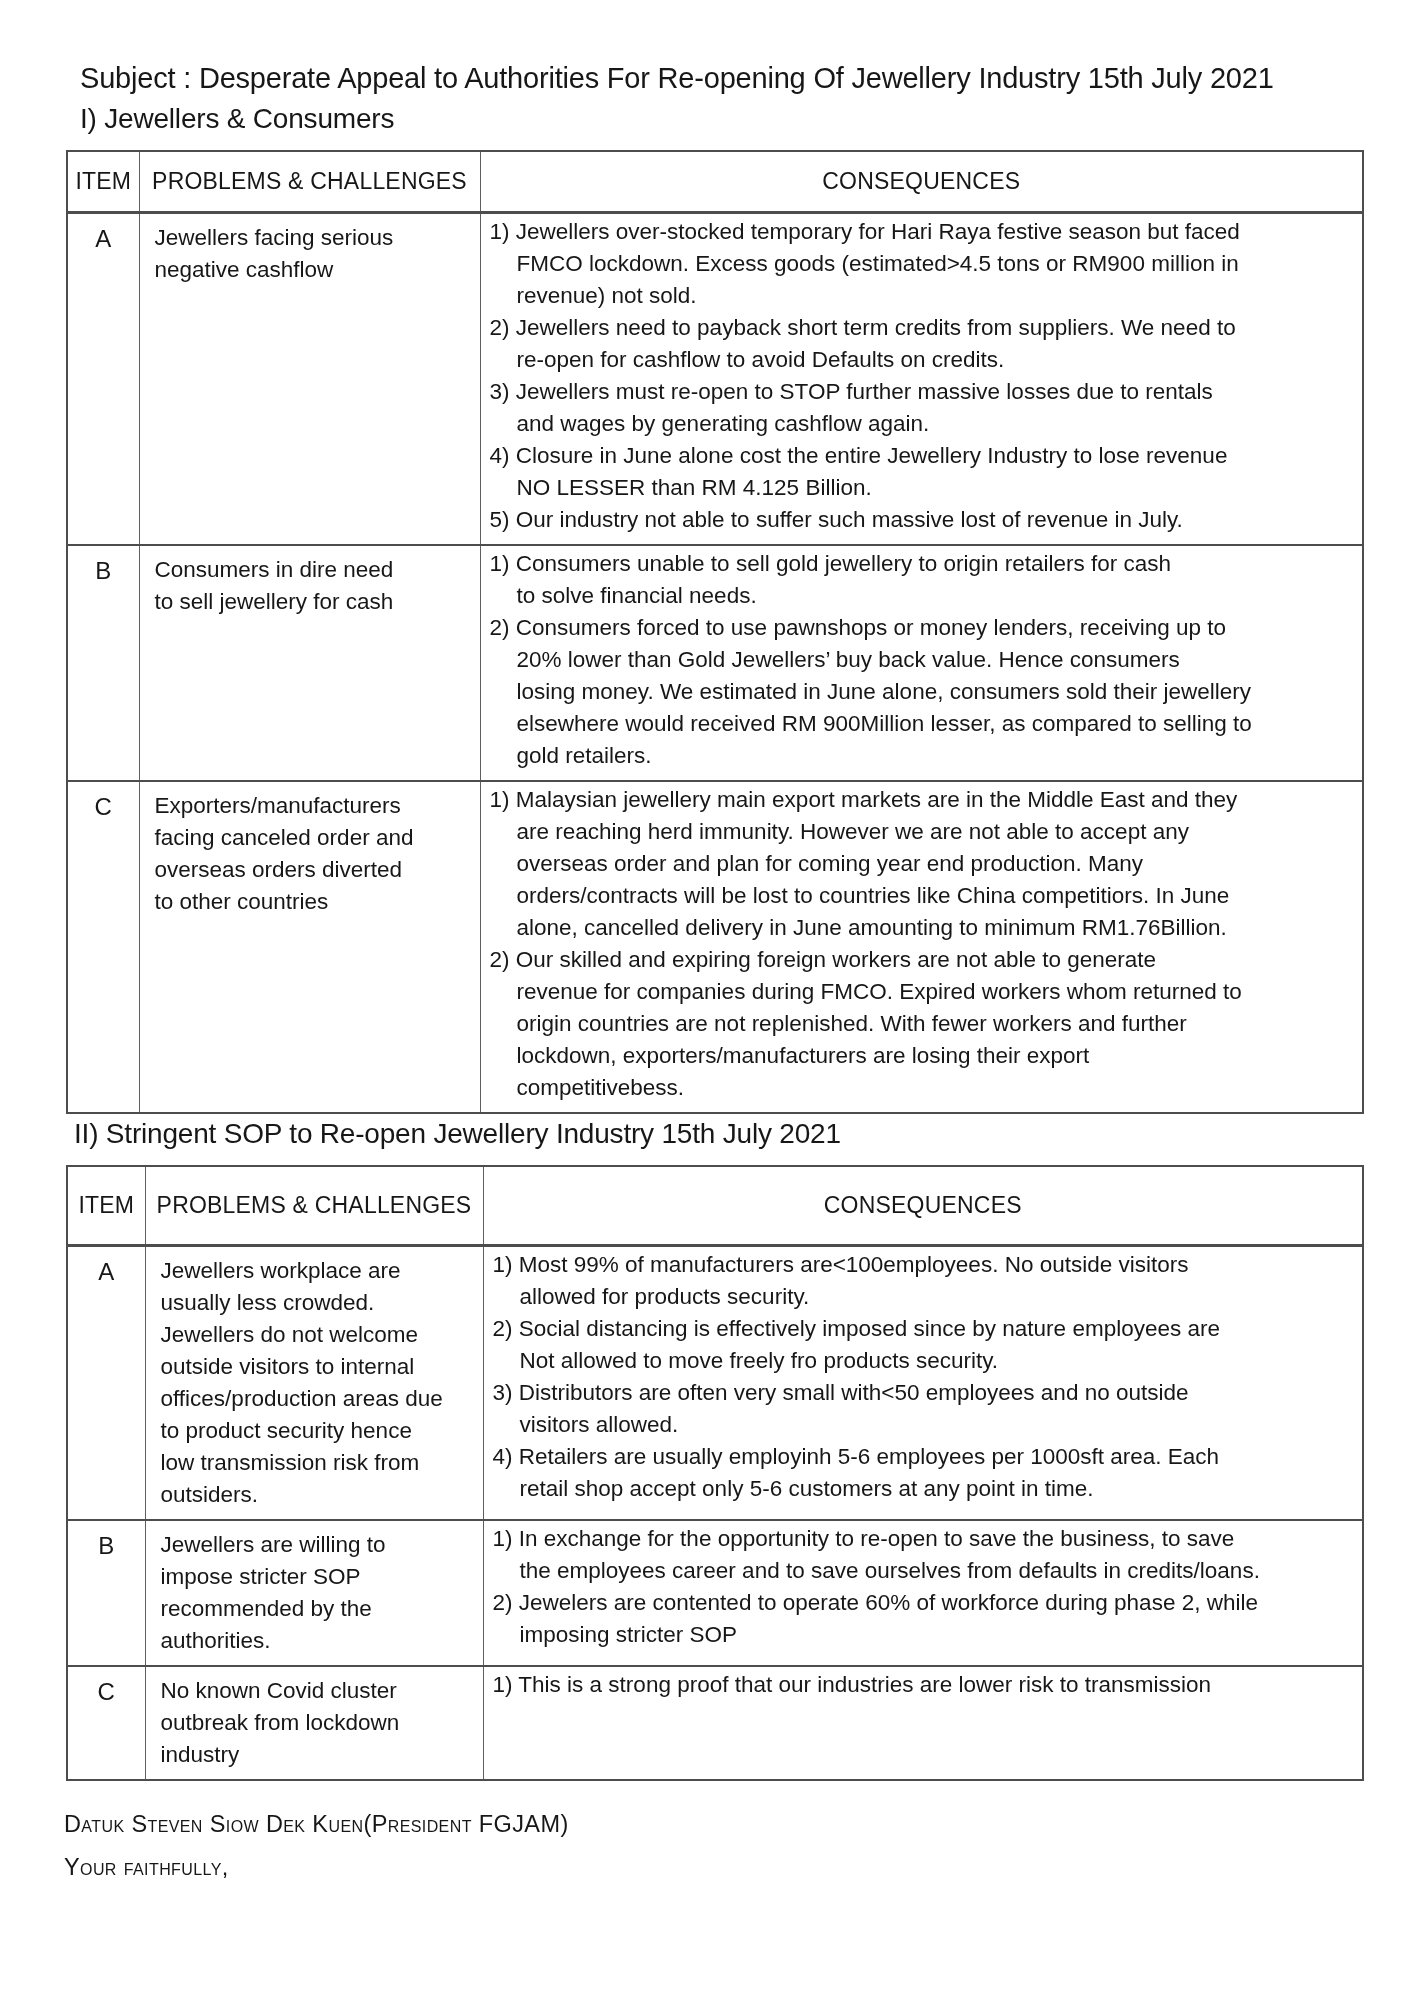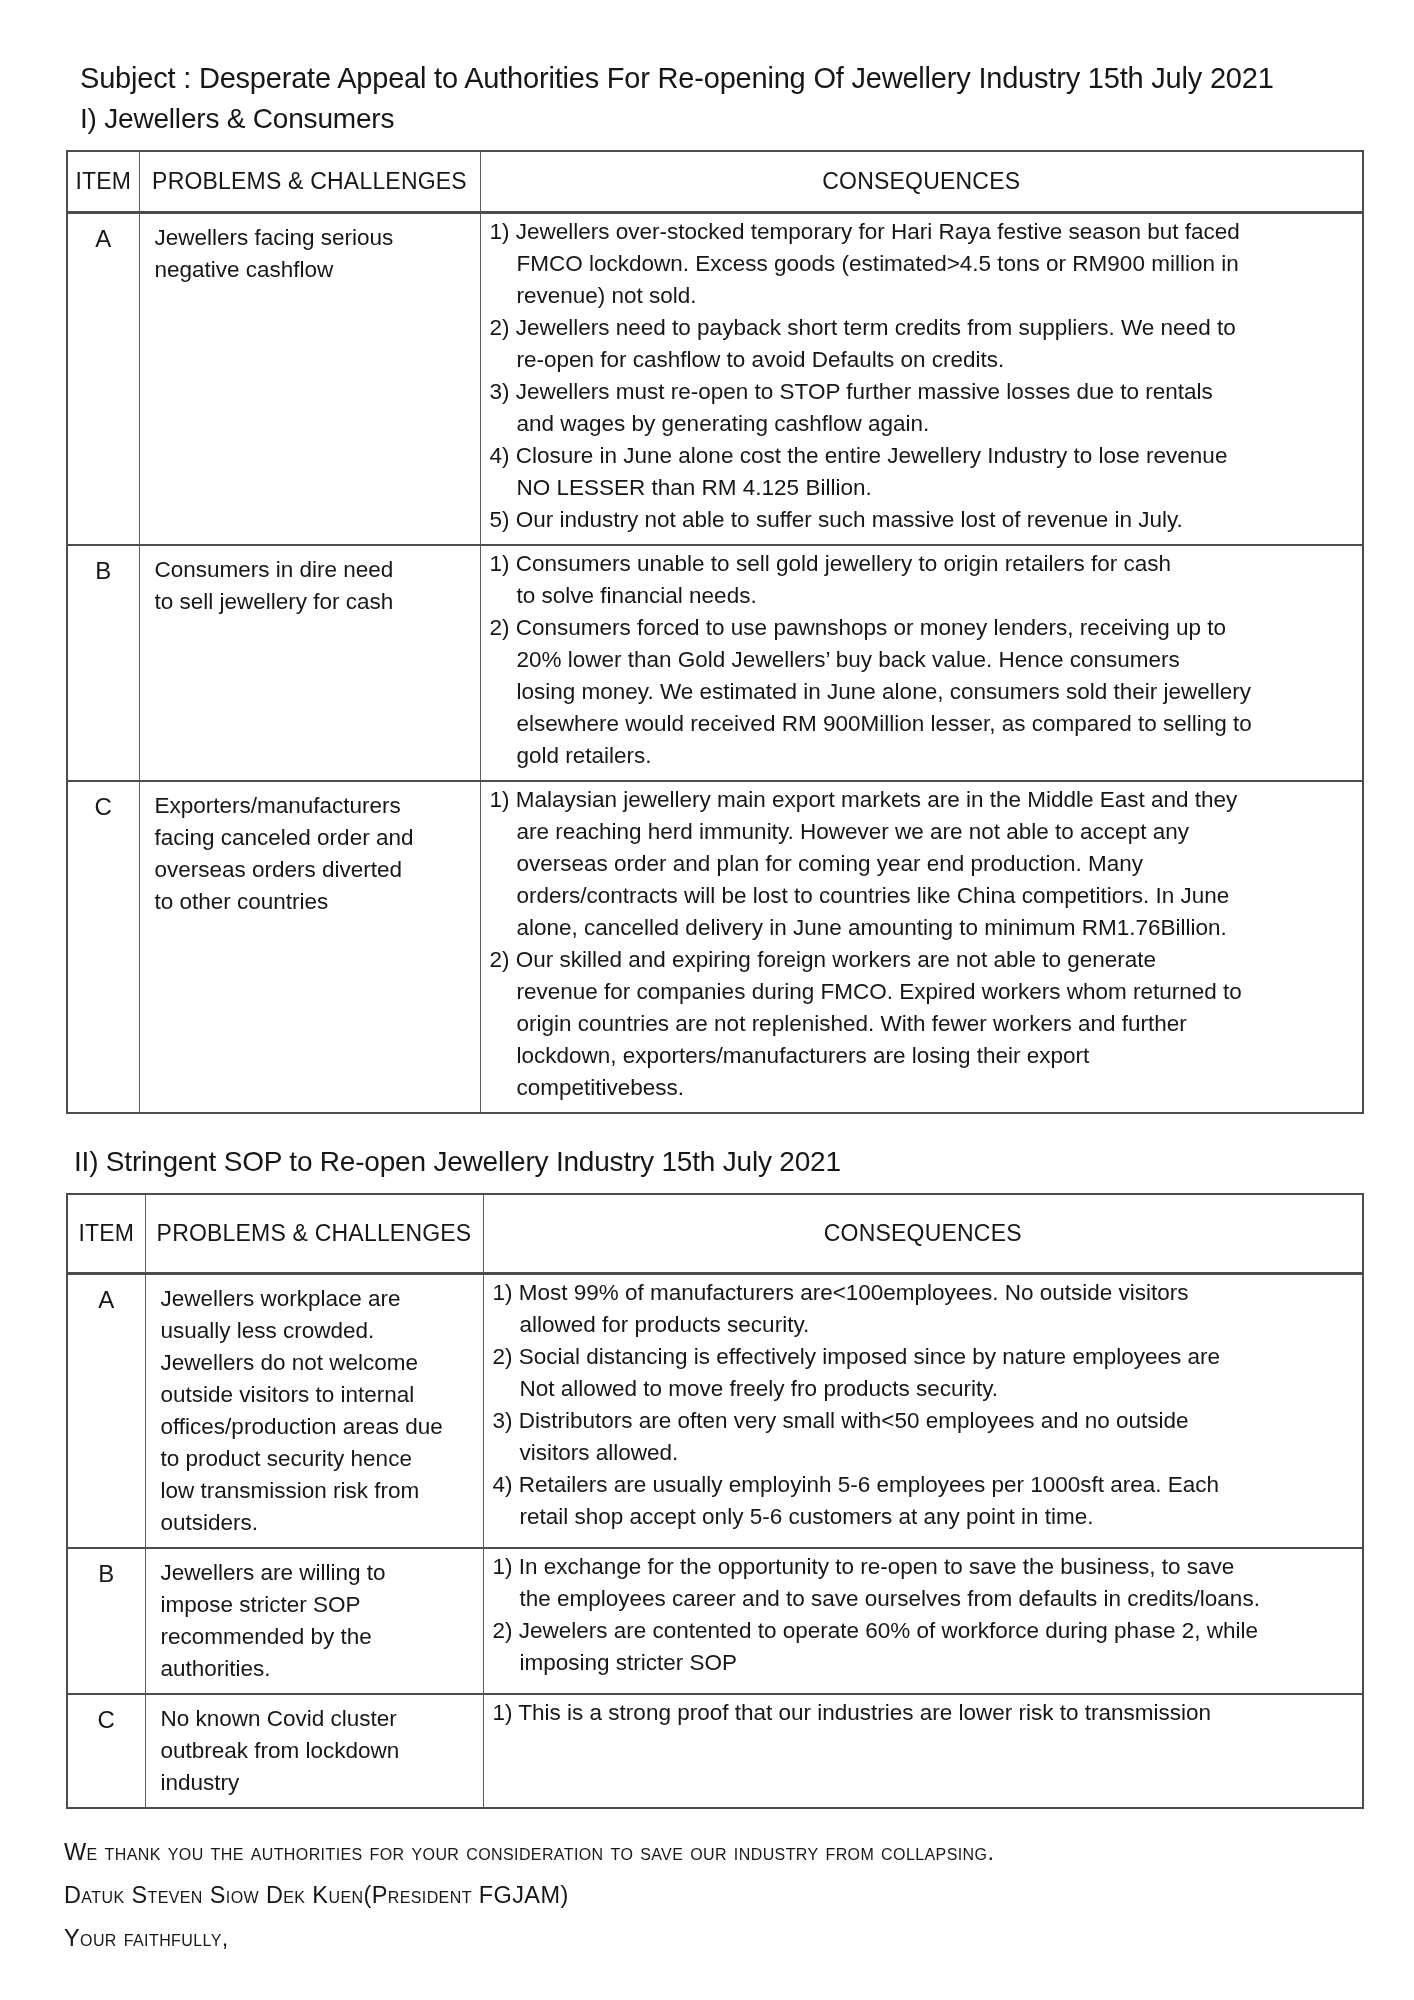--- a/index.html
+++ b/index.html
@@ -29,21 +29,21 @@
     white-space: nowrap;
   }
   .section-heading {
     font-size: 28px;
     line-height: 40px;
     letter-spacing: -0.2px;
     margin-left: 16px;
     white-space: nowrap;
   }
   .section-heading.second {
-    margin-top: 28px;
+    margin-top: 0;
     margin-bottom: 4px;
     margin-left: 10px;
   }
   table.doc-table {
     border-collapse: collapse;
     table-layout: fixed;
     width: 1296px;
     margin-left: 2px;
     margin-top: 11px;
   }
@@ -240,18 +240,17 @@
 outbreak from lockdown
 industry</td>
         <td class="cons-cell">
           <div class="c-item">1) This is a strong proof that our industries are lower risk to transmission</div>
         </td>
       </tr>
     </tbody>
   </table>
 
   <div class="closing-block">
-    <div class="closing-line">We thank you the authorities for your consideration to save our industry from collapsing.</div>
     <div class="closing-line">Datuk Steven Siow Dek Kuen(President FGJAM)</div>
     <div class="closing-line">Your faithfully,</div>
   </div>
 
 </div>
 
 </body></html>

